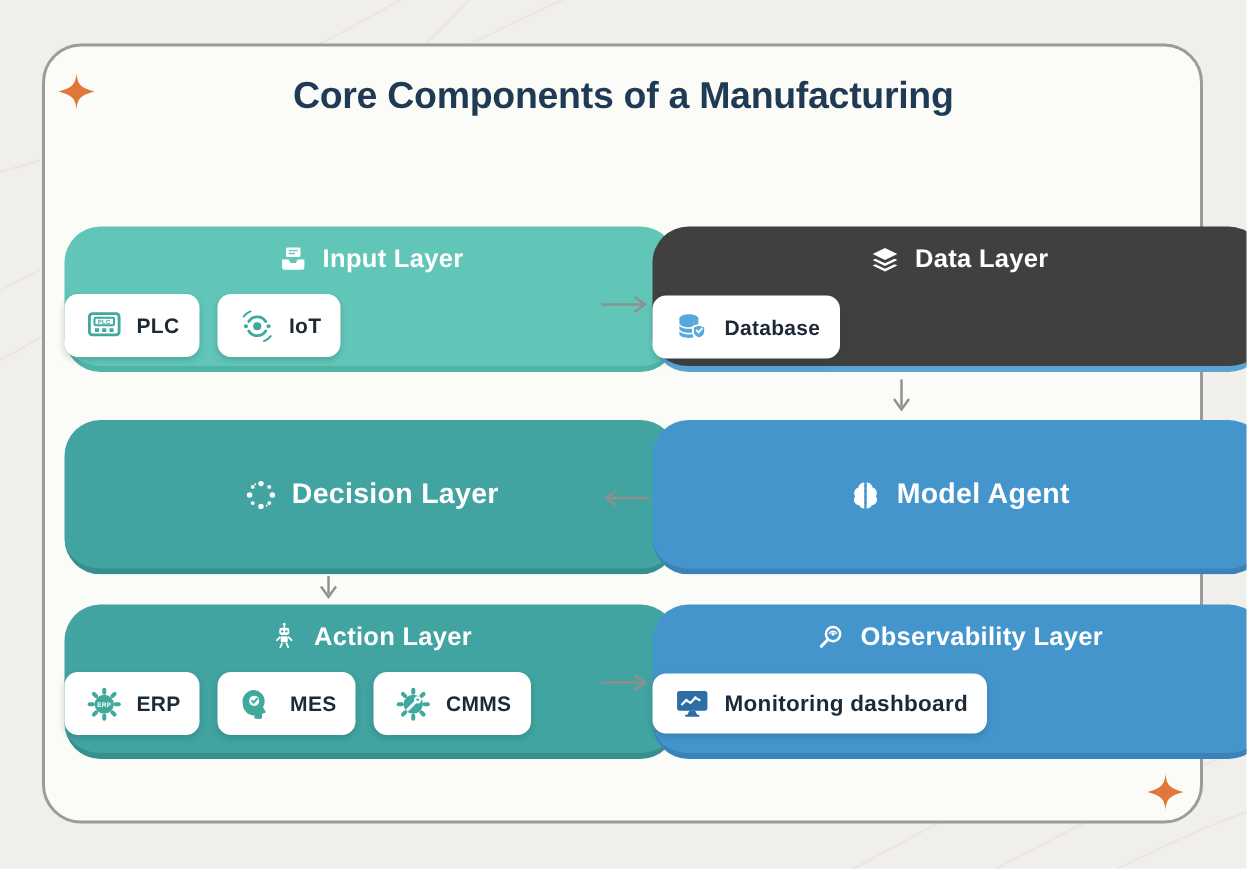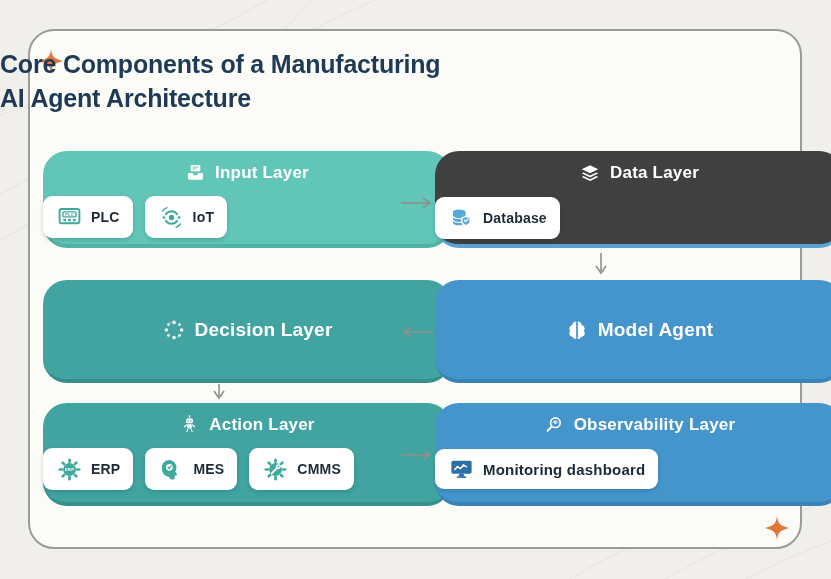--- a/index.html
+++ b/index.html
@@ -14,21 +14,21 @@
   .frame{
     position:absolute;left:28px;top:29px;width:774px;height:520px;
     box-sizing:border-box;border:2px solid #9b9b99;border-radius:26px;
     background:#fbfbf8;
   }
   .sparkle{position:absolute;width:24px;height:24px;}
   .sparkle.tl{left:39px;top:49px;}
   .sparkle.br{left:765px;top:516px;}
   .title{
     position:absolute;left:0;right:0;top:47px;
-    color:#1e3a55;
+    text-align:center;color:#1e3a55;
     font-size:25px;font-weight:700;line-height:34px;letter-spacing:-0.2px;
   }
   .box{
     position:absolute;width:408px;box-sizing:border-box;border-radius:24px;
   }
   .teal-light{background:#61c6b8;border-bottom:4px solid #4fb3a5;}
   .teal-dark{background:#41a4a1;border-bottom:4px solid #358f8c;}
   .blue-light{background:#404040;border-bottom:4px solid #5aa3d3;}
   .blue-dark{background:#4595cd;border-bottom:4px solid #3a83b8;}
   .row1{top:151px;height:97px;}
@@ -74,21 +74,20 @@
 
   <svg class="sparkle tl" viewBox="0 0 24 24">
     <path d="M12 0 C12.9 7.2 14.2 9.3 24 12 C14.2 14.7 12.9 16.8 12 24 C11.1 16.8 9.8 14.7 0 12 C9.8 9.3 11.1 7.2 12 0 Z" fill="#e0763a"></path>
   </svg>
   <svg class="sparkle br" viewBox="0 0 24 24">
     <path d="M12 0 C12.9 7.2 14.2 9.3 24 12 C14.2 14.7 12.9 16.8 12 24 C11.1 16.8 9.8 14.7 0 12 C9.8 9.3 11.1 7.2 12 0 Z" fill="#e0763a"></path>
   </svg>
 
   <div class="title">
     <div>Core Components of a Manufacturing</div>
-    <div>AI Agent Architecture</div>
   </div>
 
   <div class="box teal-light row1 col-left">
     <div class="box-header pad">
       <span class="icon">
         <svg width="21" height="21" viewBox="0 0 24 24">
           <rect x="6.5" y="3.4" width="11" height="7.2" rx="1" fill="#fff"></rect>
           <line x1="8.6" y1="5.8" x2="15.4" y2="5.8" stroke="#61c6b8" stroke-width="1.1"></line>
           <line x1="8.6" y1="8" x2="13.2" y2="8" stroke="#61c6b8" stroke-width="1.1"></line>
           <path d="M3.5 12.6 h5 l1.6 2.6 h3.8 l1.6 -2.6 h5 v6 a1.8 1.8 0 0 1 -1.8 1.8 H5.3 a1.8 1.8 0 0 1 -1.8 -1.8 z" fill="#fff"></path>

